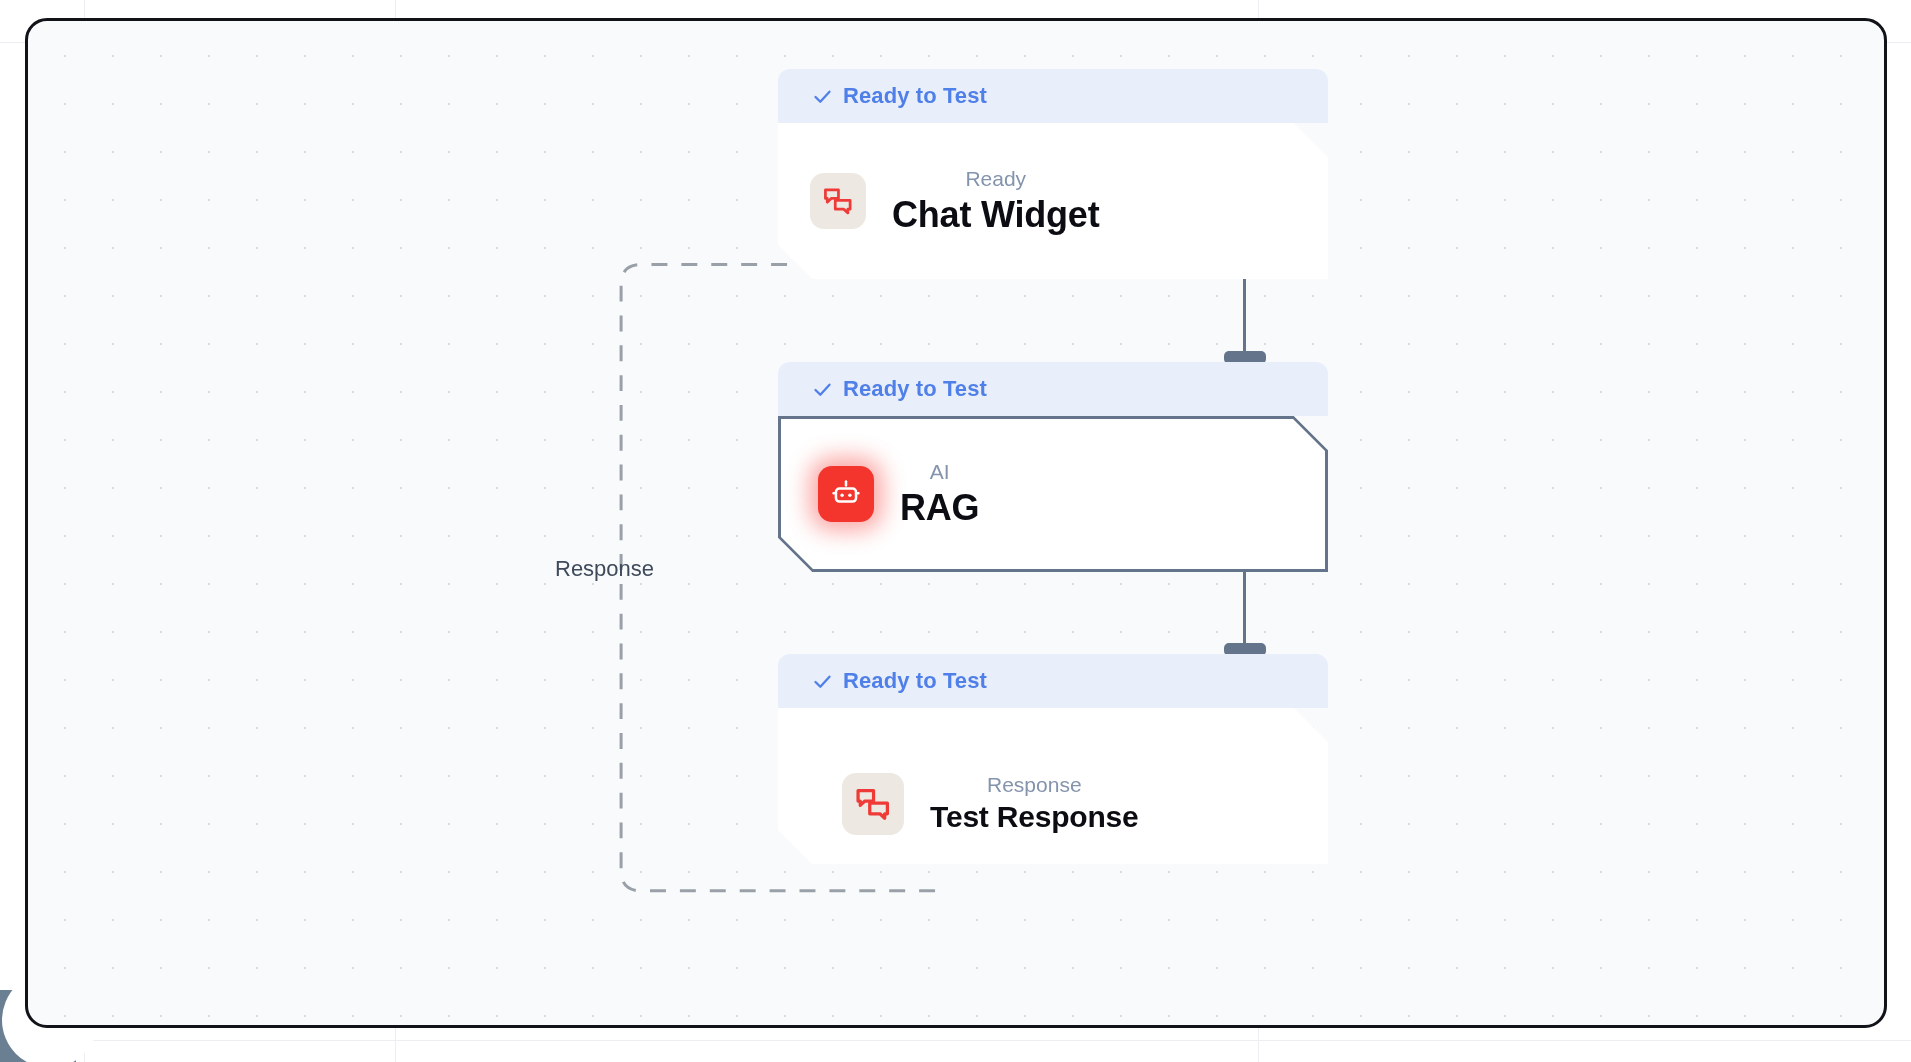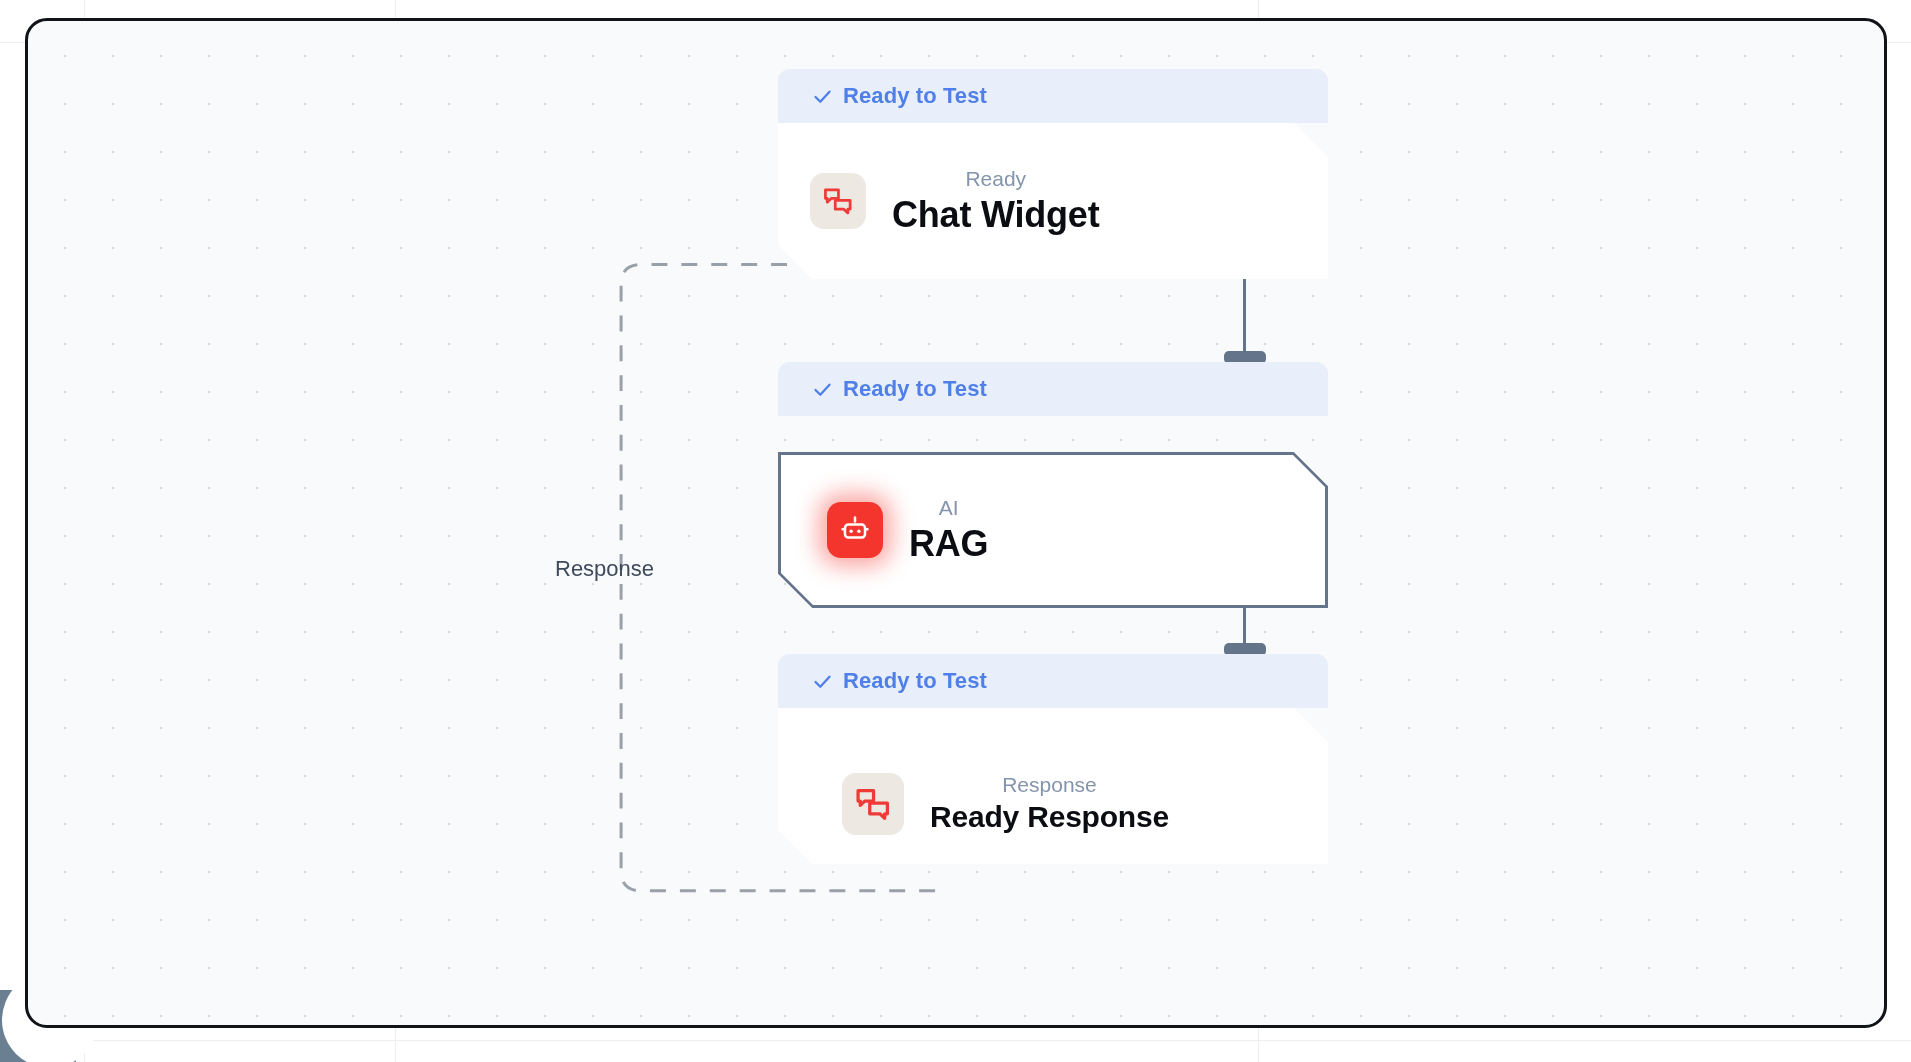--- a/index.html
+++ b/index.html
@@ -203,21 +203,21 @@
   }
   .node-content {
     position: relative;
     z-index: 2;
     display: flex;
     align-items: center;
     gap: 26px;
     width: 100%;
     padding-left: 32px;
   }
-  .node.selected .node-body { padding-left: 17px; margin-top: 36px; }
+  .node.selected .node-body { padding-left: 8px; }
 
   
   .node-icon {
     width: 56px;
     height: 56px;
     border-radius: 14px;
     display: flex;
     align-items: center;
     justify-content: center;
     flex: 0 0 auto;
@@ -362,20 +362,20 @@
       <div class="node-body">
         <div class="node-content">
           <div class="node-icon beige">
             <svg viewBox="0 0 28 28" width="38" height="38" fill="none" stroke="currentColor" stroke-width="2.4" stroke-linecap="round" stroke-linejoin="round">
               <path d="M3 4.2 h11.4 v7.6 h-6.4 l-3.4 3.2 v-3.2 h-1.6 z"></path>
               <path d="M11.6 13.4 h13 v7.8 h-2 v3.3 l-3.5 -3.3 h-7.5 z"></path>
             </svg>
           </div>
           <div class="node-text">
             <span class="node-kind">Response</span>
-            <span class="node-title">Ready Response</span>
+            <span class="node-title">Test Response</span>
           </div>
         </div>
       </div>
     </div>
 
   </div>
 </div>
 
 </body></html>

